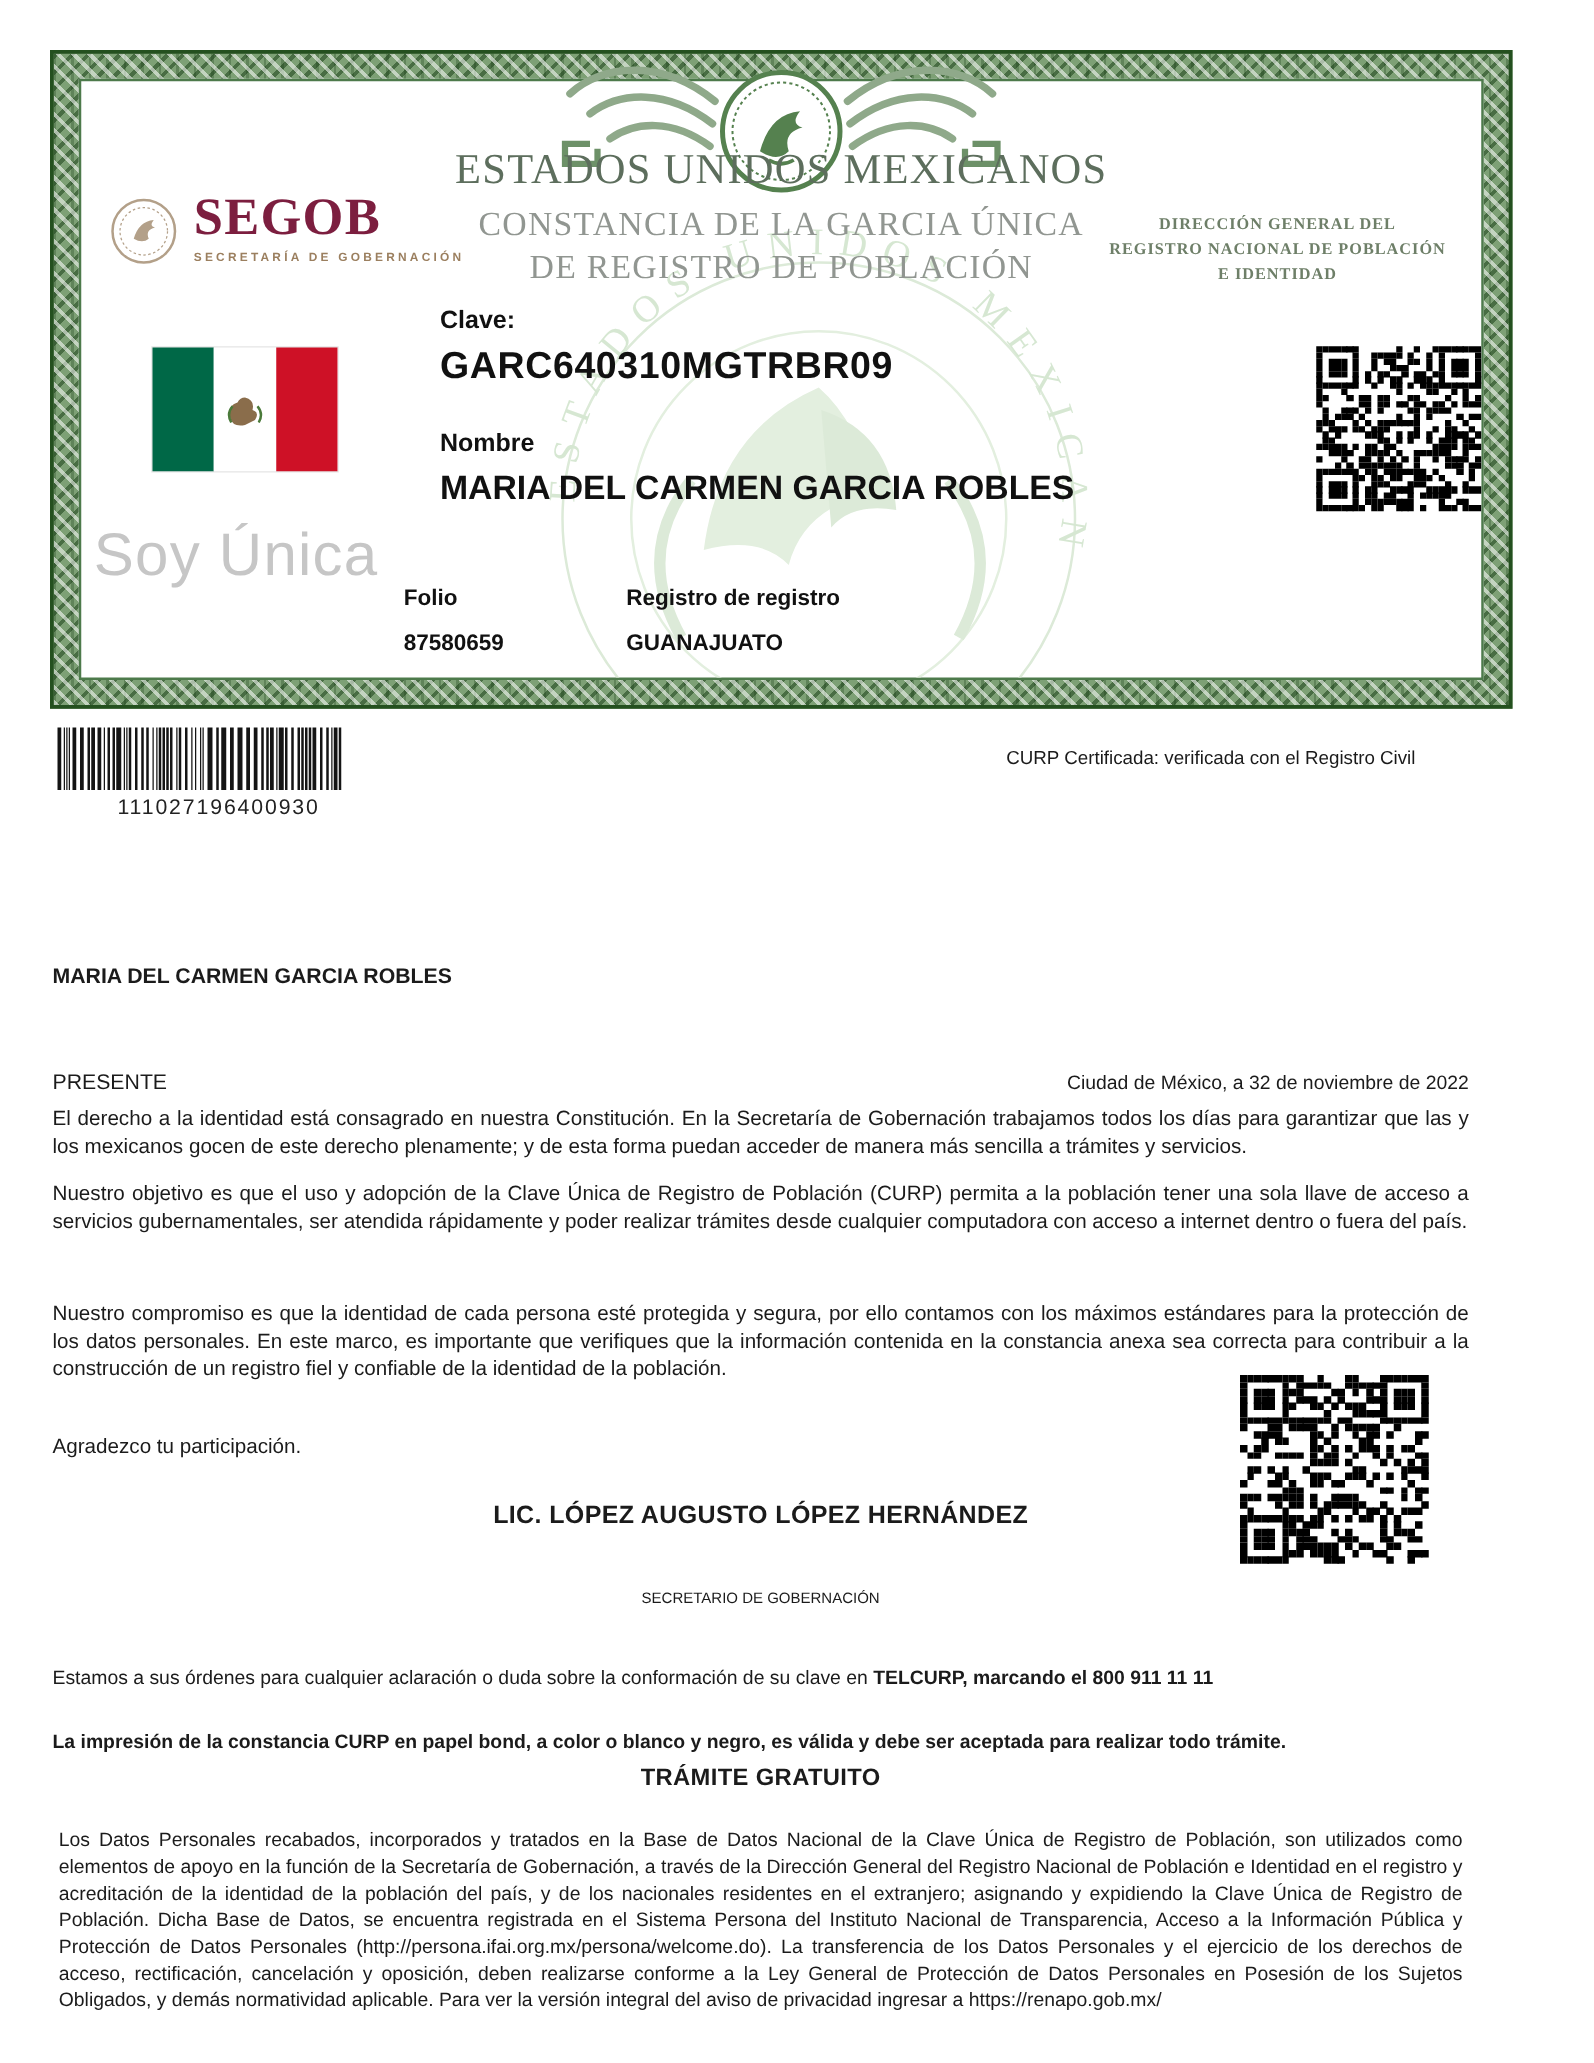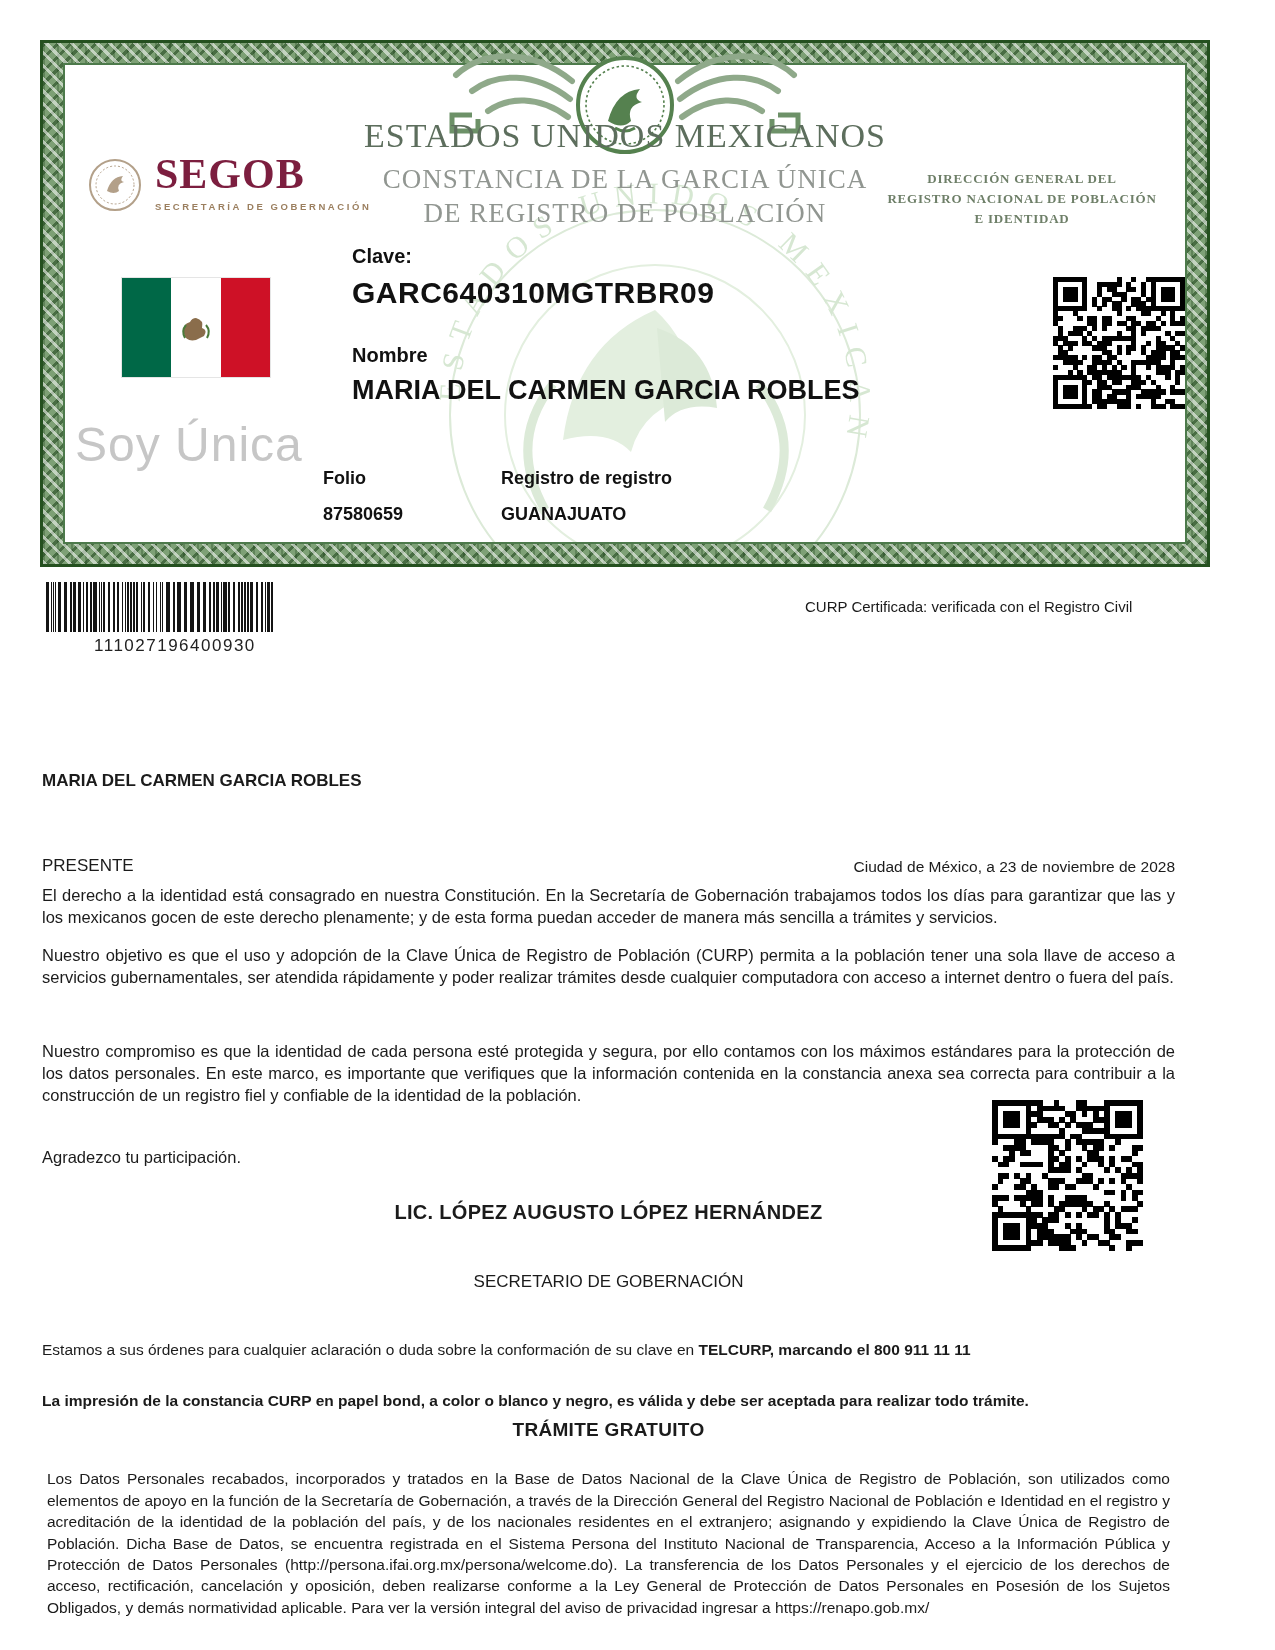--- a/index.html
+++ b/index.html
@@ -72,21 +72,21 @@
   .letter{position:absolute;left:42px;top:770px;width:1133px;font-size:16.5px;line-height:1.33;color:#1b1b1b}
   .recipient{font-weight:bold;font-size:17px}
   .presente-row{display:flex;justify-content:space-between;align-items:flex-end;margin-top:62px}
   .presente{font-size:17px}
   .dateline{font-size:15.5px}
   p.body{margin-top:16px;text-align:justify}
   p.body.first{margin-top:8px}
   p.body.gap{margin-top:52px}
   .closing{margin-top:40px}
   .signer-name{margin-top:30px;text-align:center;font-weight:bold;font-size:20px;letter-spacing:.3px}
-  .signer-title{margin-top:46px;text-align:center;font-size:17px}
+  .signer-title{margin-top:46px;text-align:center;font-size:12px}
   .contact{margin-top:46px;font-size:15.5px}
   .contact b{font-size:15.5px}
   .print-notice{margin-top:30px;font-weight:bold;font-size:15.5px}
   .free-notice{margin-top:6px;text-align:center;font-weight:bold;font-size:19px;letter-spacing:.3px}
   .privacy{margin-top:26px;font-size:15.5px;text-align:justify;padding:0 5px;line-height:1.38}
 </style>
 </head>
 <body>
 
 <div class="page">
@@ -644,21 +644,21 @@
       <i style="left:225px;width:2px"></i>
     </div>
   <div class="barcode-number">111027196400930</div>
   <div class="curp-certified">CURP Certificada: verificada con el Registro Civil</div>
 
   <div class="letter">
     <div class="recipient">MARIA DEL CARMEN GARCIA ROBLES</div>
 
     <div class="presente-row">
       <div class="presente">PRESENTE</div>
-      <div class="dateline">Ciudad de México, a 23 de noviembre de 2028</div>
+      <div class="dateline">Ciudad de México, a 32 de noviembre de 2022</div>
     </div>
 
     <p class="body first">El derecho a la identidad está consagrado en nuestra Constitución. En la Secretaría de Gobernación trabajamos todos los días para garantizar que las y los mexicanos gocen de este derecho plenamente; y de esta forma puedan acceder de manera más sencilla a trámites y servicios.</p>
     <p class="body">Nuestro objetivo es que el uso y adopción de la Clave Única de Registro de Población (CURP) permita a la población tener una sola llave de acceso a servicios gubernamentales, ser atendida rápidamente y poder realizar trámites desde cualquier computadora con acceso a internet dentro o fuera del país.</p>
     <p class="body gap">Nuestro compromiso es que la identidad de cada persona esté protegida y segura, por ello contamos con los máximos estándares para la protección de los datos personales. En este marco, es importante que verifiques que la información contenida en la constancia anexa sea correcta para contribuir a la construcción de un registro fiel y confiable de la identidad de la población.</p>
 
     <div class="closing">Agradezco tu participación.</div>
 
     <div class="signer-name">LIC. LÓPEZ AUGUSTO LÓPEZ HERNÁNDEZ</div>
     <div class="signer-title">SECRETARIO DE GOBERNACIÓN</div>

